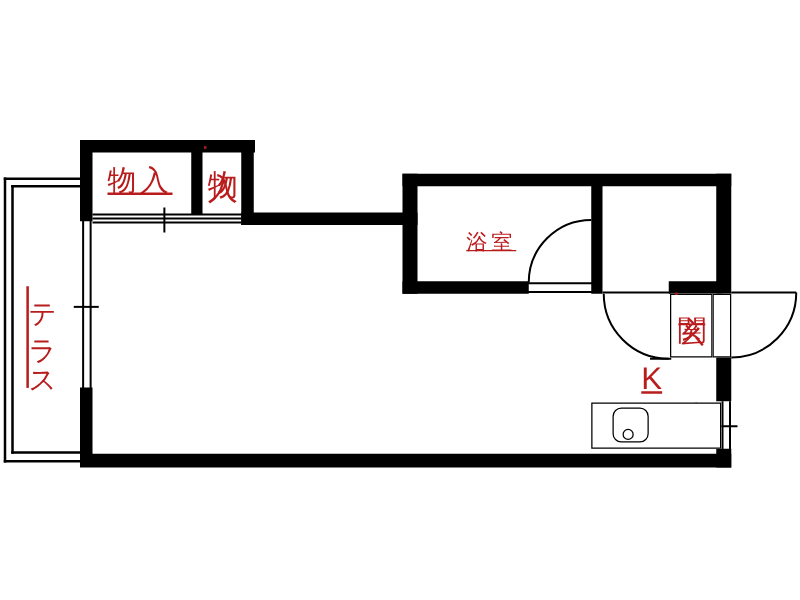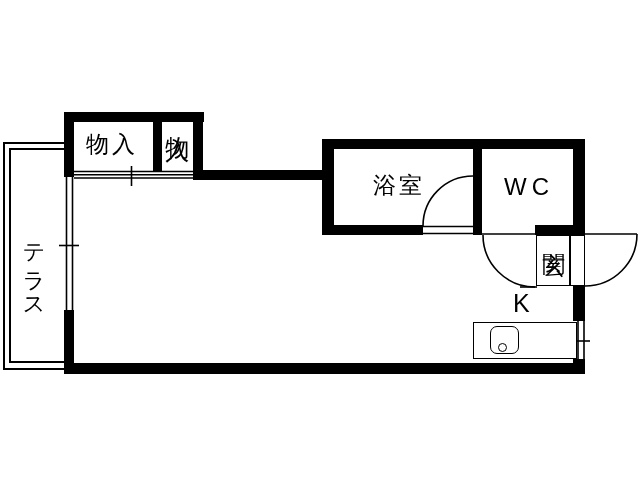--- a/index.html
+++ b/index.html
@@ -1,21 +1,21 @@
 <!DOCTYPE html>
 <html><head>
 <meta charset="utf-8">
 <style>
   html,body{margin:0;padding:0;background:#ffffff;}
   .stage{position:relative;width:640px;height:480px;background:#ffffff;overflow:hidden;
          font-family:"Liberation Sans","DejaVu Sans",sans-serif;color:#000;}
   .wall{position:absolute;background:#000;}
   .thinbox{position:absolute;box-sizing:border-box;border:1.5px solid #000;background:#fff;}
   .openbox{position:absolute;box-sizing:border-box;border:2px solid #000;border-right:none;background:#fff;}
-  .lbl{position:absolute;white-space:nowrap;color:#000000;line-height:1.05;}
+  .lbl{position:absolute;white-space:nowrap;color:#b91c1c;line-height:1.05;text-decoration:underline;}
   .vert{writing-mode:vertical-rl;text-orientation:upright;}
   svg{position:absolute;left:0;top:0;}
 </style>
 </head>
 <body>
 
 <div class="stage">
 
   <div class="openbox" style="left:3px;top:142px;width:63px;height:228px;"></div>
   <div class="openbox" style="left:9px;top:148px;width:57px;height:215px;"></div>
@@ -64,19 +64,18 @@
 
   <div class="thinbox" style="left:536px;top:235px;width:34px;height:51px;"></div>
   <div class="thinbox" style="left:570px;top:235px;width:15px;height:51px;"></div>
 
   <div class="thinbox" style="left:473px;top:322px;width:104px;height:37px;"></div>
   <div class="thinbox" style="left:490px;top:326px;width:29px;height:28px;border-radius:7px;"></div>
   <div class="thinbox" style="left:498px;top:343px;width:9px;height:9px;border-radius:50%;"></div>
 
   <div class="lbl" style="left:86px;top:132px;font-size:23px;letter-spacing:3px;">物入</div>
   <div class="lbl vert" style="left:165px;top:117px;font-size:24px;letter-spacing:1px;">物入</div>
-  <div class="lbl" style="left:373px;top:173px;font-size:23px;letter-spacing:3px;">浴室</div>
-  <div class="lbl" style="left:504px;top:174px;font-size:24px;letter-spacing:5px;">WC</div>
+  <div class="lbl" style="left:373px;top:185px;font-size:17px;letter-spacing:3px;">浴室</div>
   <div class="lbl vert" style="left:542px;top:234px;font-size:23px;letter-spacing:1px;">玄関</div>
   <div class="lbl" style="left:513px;top:290px;font-size:25px;">K</div>
   <div class="lbl vert" style="left:23px;top:229px;font-size:22px;letter-spacing:2px;">テラス</div>
 
 </div>
 
 </body></html>

